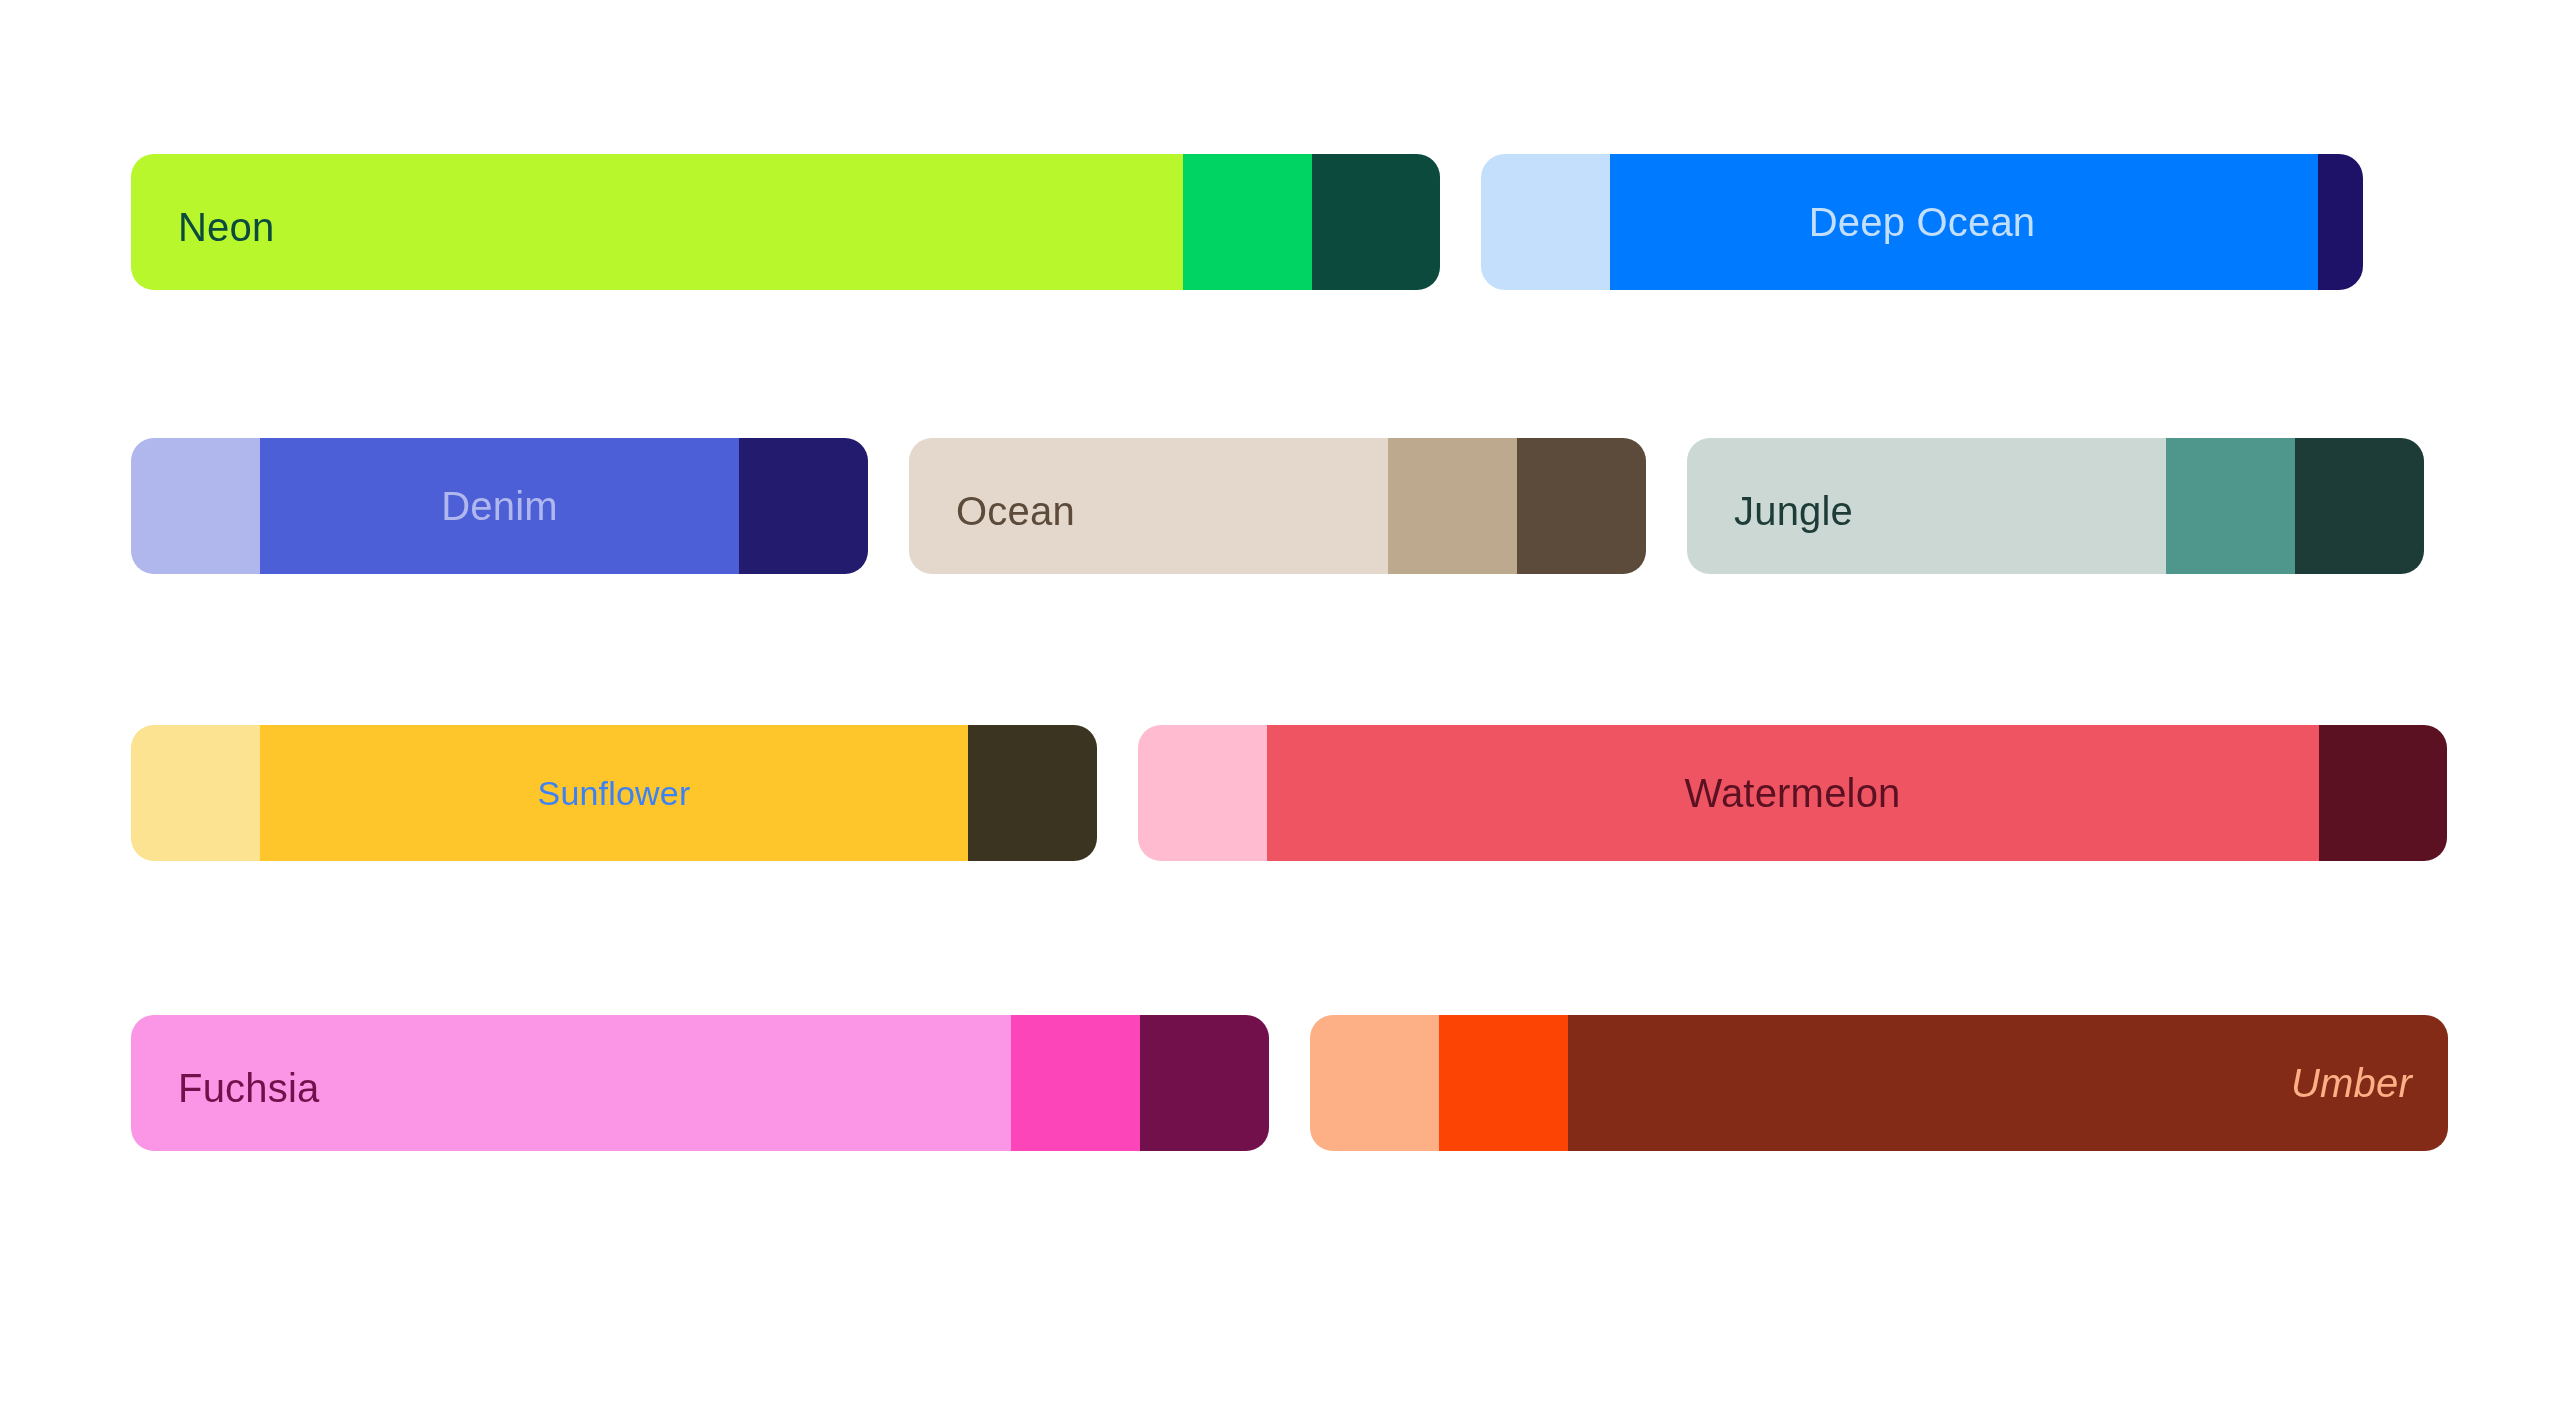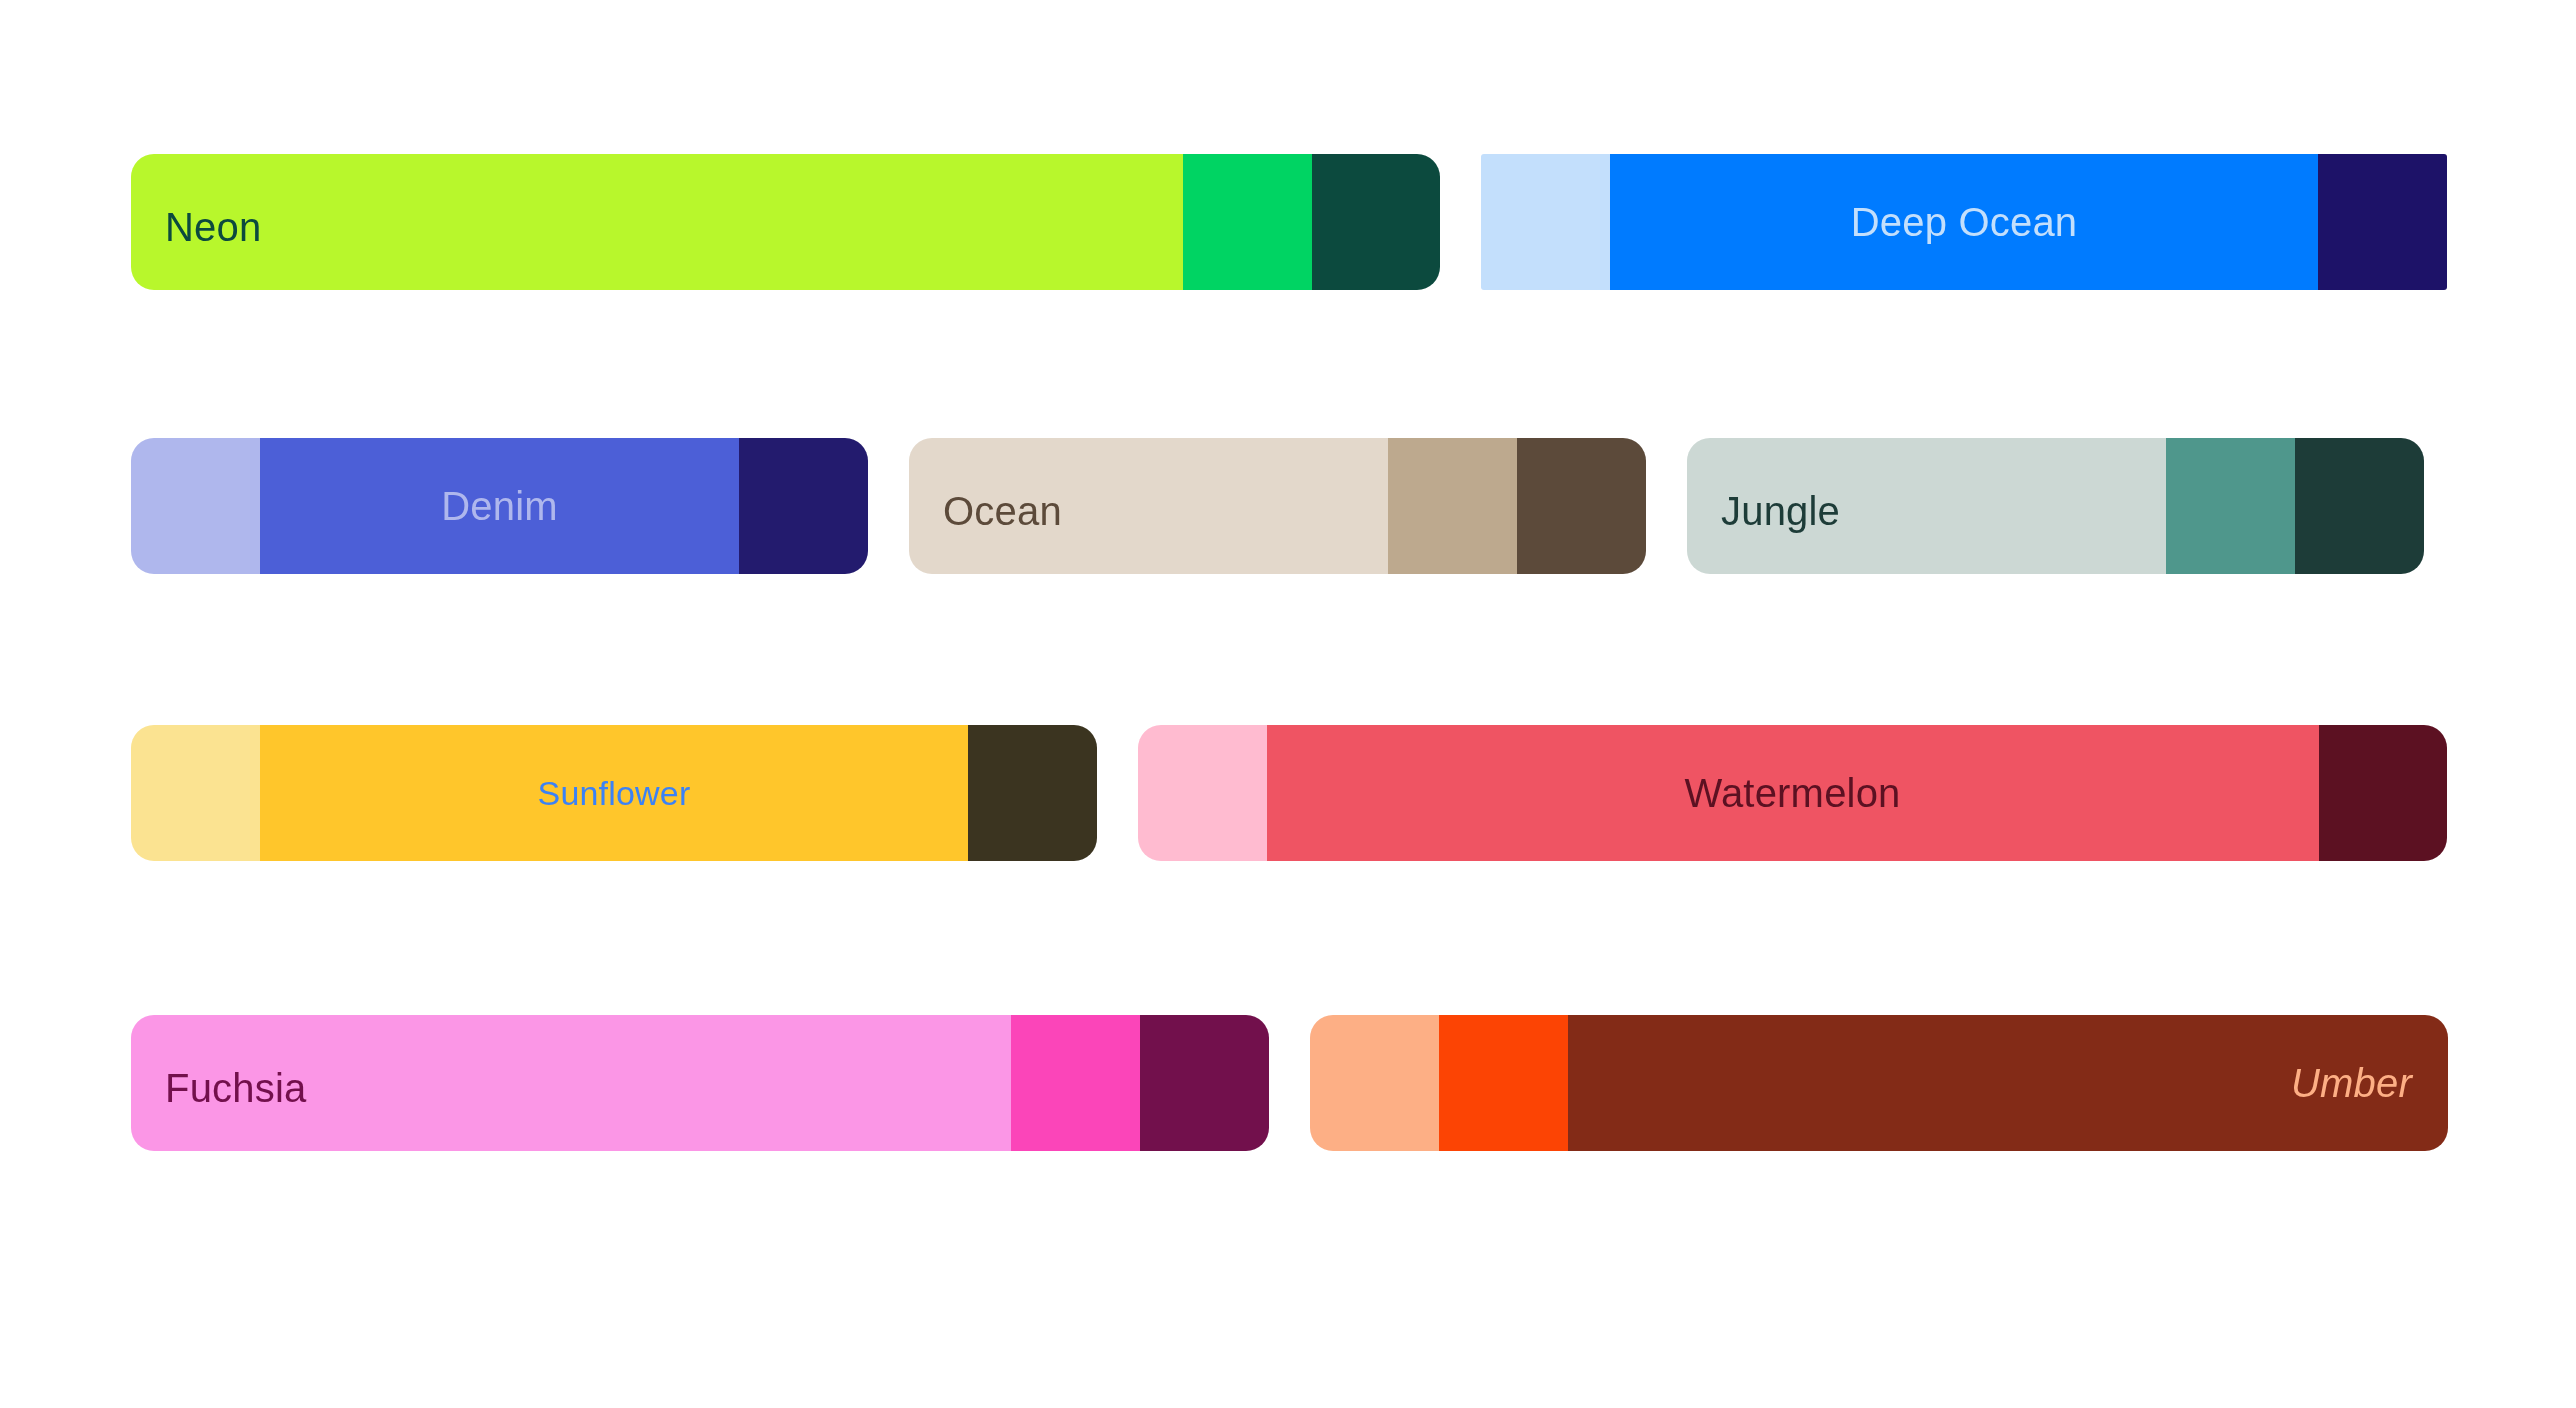--- a/index.html
+++ b/index.html
@@ -52,36 +52,36 @@
     right: 0;
     bottom: 0;
     display: flex;
     align-items: center;
     font-size: 40px;
     font-weight: 400;
     letter-spacing: 0.2px;
     white-space: nowrap;
     pointer-events: none;
   }
-  .card-label.align-left   { justify-content: flex-start; padding-left: 34px; margin-top: 10px; }
+  .card-label.align-left   { justify-content: flex-start; padding-left: 47px; margin-top: 10px; }
   .card-label.align-center { justify-content: center; }
   .card-label.align-right  { justify-content: flex-end; padding-right: 36px; }
 </style>
 </head>
 <body>
 
 <div id="palette-board" style="width: 2576px; height: 1409px; background: rgb(255, 255, 255);">
     <div class="palette-row" style="top: 154px; height: 136px; padding-left: 131px; gap: 41px;">
       <div class="palette-card" style="width: 1309px; border-radius: 23px;">
         <div class="swatch" title="#b8f72c" style="width: 1052px; background: rgb(184, 247, 44);"></div>
         <div class="swatch" title="#00d463" style="width: 129px; background: rgb(0, 212, 99);"></div>
         <div class="swatch" title="#0c4a3e" style="width: 129px; background: rgb(12, 74, 62);"></div>
         <div class="card-label align-left" style="color: rgb(12, 74, 62); font-size: 40px;">Neon</div>
       </div>
-      <div class="palette-card" style="width: 966px; border-radius: 3px;">
+      <div class="palette-card" style="width: 882px; border-radius: 24px;">
         <div class="swatch" title="#c3dffc" style="width: 129px; background: rgb(195, 223, 252);"></div>
         <div class="swatch" title="#007bff" style="width: 708px; background: rgb(0, 123, 255);"></div>
         <div class="swatch" title="#1d1268" style="width: 129px; background: rgb(29, 18, 104);"></div>
         <div class="card-label align-center" style="color: rgb(195, 223, 252); font-size: 40px;">Deep Ocean</div>
       </div>
     </div>
     <div class="palette-row" style="top: 438px; height: 136px; padding-left: 131px; gap: 41px;">
       <div class="palette-card" style="width: 737px; border-radius: 23px;">
         <div class="swatch" title="#afb7ed" style="width: 129px; background: rgb(175, 183, 237);"></div>
         <div class="swatch" title="#4c5fd7" style="width: 479px; background: rgb(76, 95, 215);"></div>

